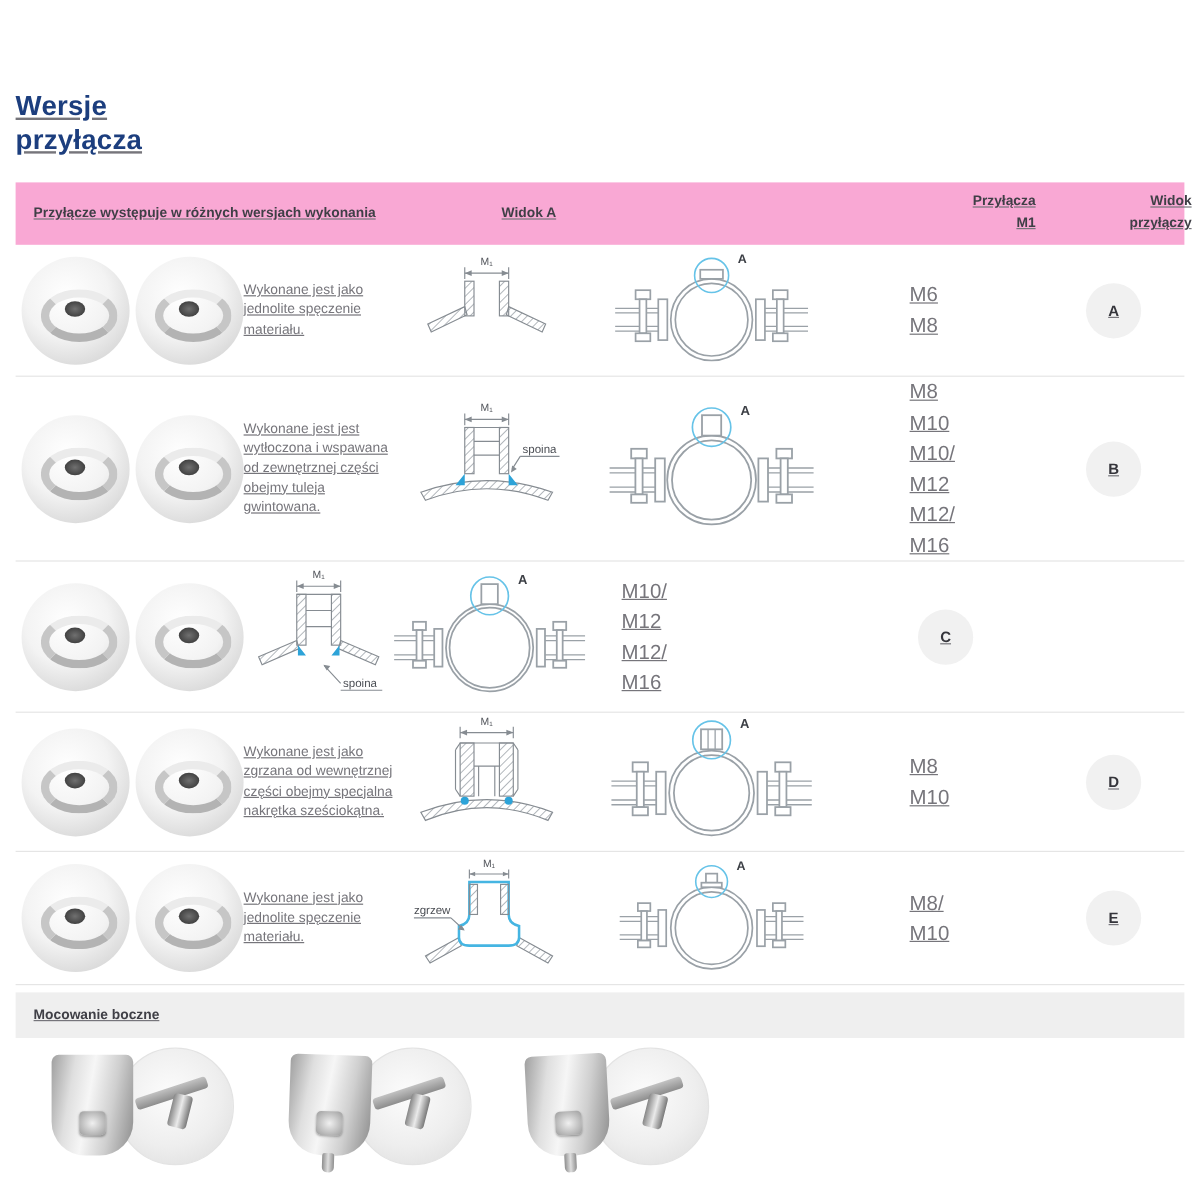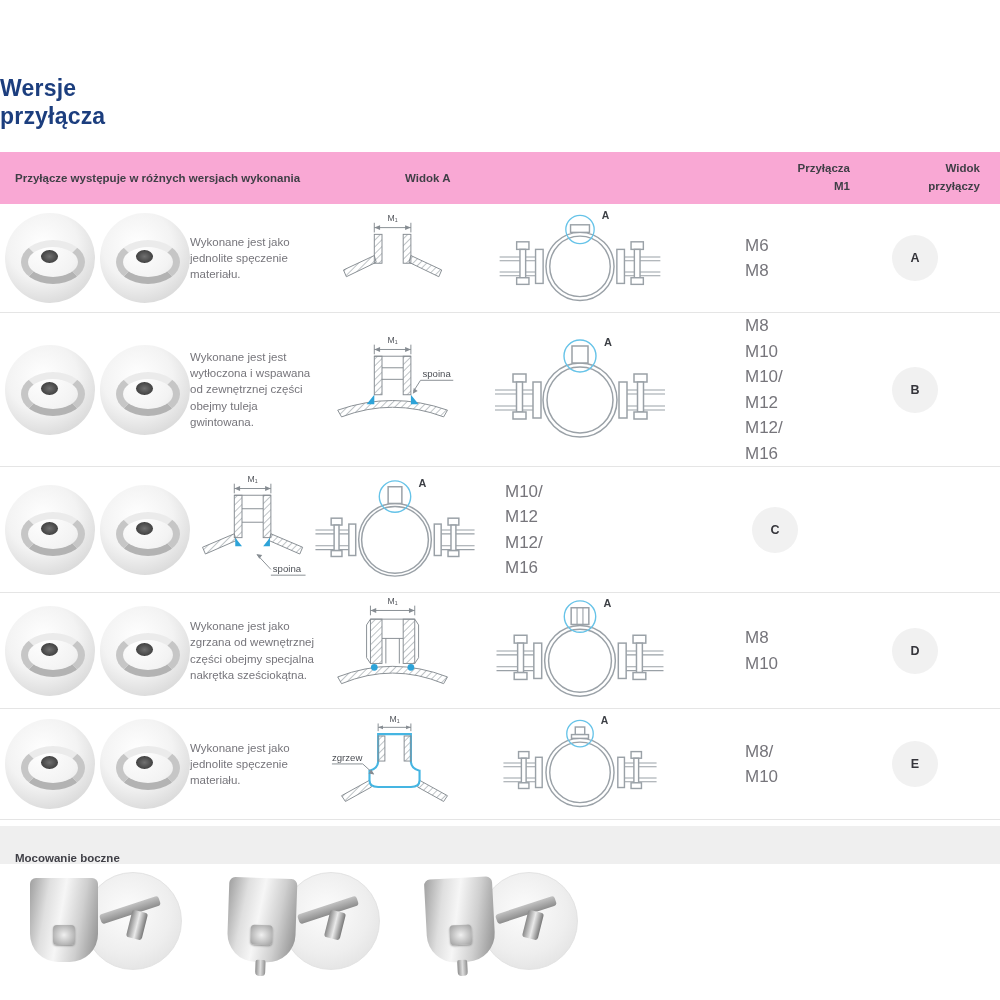--- a/index.html
+++ b/index.html
@@ -1,17 +1,17 @@
 <!DOCTYPE html>
 <html><head>
 <meta charset="utf-8">
 <style>
   html,body{margin:0;padding:0;background:#fff;}
   body{width:1000px;height:1000px;font-family:"Liberation Sans",sans-serif;color:#76757b;overflow:hidden;}
-  .page{padding:0 0;}
+  .page{padding:0 13px;text-decoration:underline;}
   .title{margin:74px 0 22px 0;font-size:23px;line-height:1.22;color:#1c3e7e;font-weight:700;max-width:118px;letter-spacing:.2px;}
   
   .thead{display:grid;grid-template-columns:330px 370px 150px 130px;background:#f9a8d4;min-height:52px;align-items:center;font-size:11.5px;font-weight:600;color:#3f3f46;margin-top:12px;}
   .thead .c1{padding-left:15px;}
   .thead .c2{padding-left:75px;}
   .thead .c3,.thead .c4{text-align:right;white-space:pre-line;line-height:1.55;}
   
   .trow{display:grid;grid-template-columns:190px 140px 130px 240px 150px 130px;align-items:center;border-bottom:1px solid #e5e5e5;}
   .photos{display:flex;gap:5px;padding-left:5px;}
   .photo{width:90px;height:90px;border-radius:50%;position:relative;overflow:hidden;
@@ -23,21 +23,21 @@
   .cell-clamp{justify-self:center;}
   .sizes{font-size:17px;line-height:1.5;color:#76757b;white-space:pre-line;padding-left:45px;}
   .vcell{display:flex;justify-content:center;}
   .badge{width:46px;height:46px;border-radius:50%;background:#f1f1f1;display:flex;align-items:center;justify-content:center;font-size:12.5px;font-weight:700;color:#35353b;}
   
   svg text{font-family:"Liberation Sans",sans-serif;}
   .dim{font-size:9px;fill:#53565c;}
   .weld-label{font-size:10px;fill:#4c4f55;}
   .view-a{font-size:11px;fill:#3c3f45;font-weight:600;}
   
-  .section-bar{background:#efefef;min-height:38px;display:flex;align-items:flex-end;padding-left:15px;font-size:11.5px;font-weight:600;color:#3f3f46;margin-top:6px;}
+  .section-bar{background:#efefef;min-height:38px;display:flex;align-items:center;padding-left:15px;font-size:11.5px;font-weight:600;color:#3f3f46;margin-top:6px;}
   
   .strip{display:flex;gap:46px;padding:14px 0 0 30px;}
   .pair{display:flex;align-items:flex-start;}
   .strap{width:68px;height:84px;border-radius:6px 6px 28px 28px;position:relative;z-index:1;
     background:linear-gradient(100deg,#9f9f9f 0%,#dfdfdf 25%,#f6f6f6 45%,#cfcfcf 70%,#8c8c8c 100%);}
   .strap::before{content:"";position:absolute;left:50%;top:56%;transform:translateX(-50%);width:22px;height:20px;border-radius:4px;
     background:radial-gradient(#f0f0f0,#9c9c9c);box-shadow:0 1px 2px rgba(0,0,0,.35);}
   .pair.tip .strap::after{content:"";position:absolute;left:50%;bottom:-14px;transform:translateX(-50%);width:10px;height:16px;border-radius:2px 2px 4px 4px;
     background:linear-gradient(90deg,#8e8e8e,#dedede,#8f8f8f);}
   .pair:nth-child(2) .strap{transform:rotate(2deg);}

